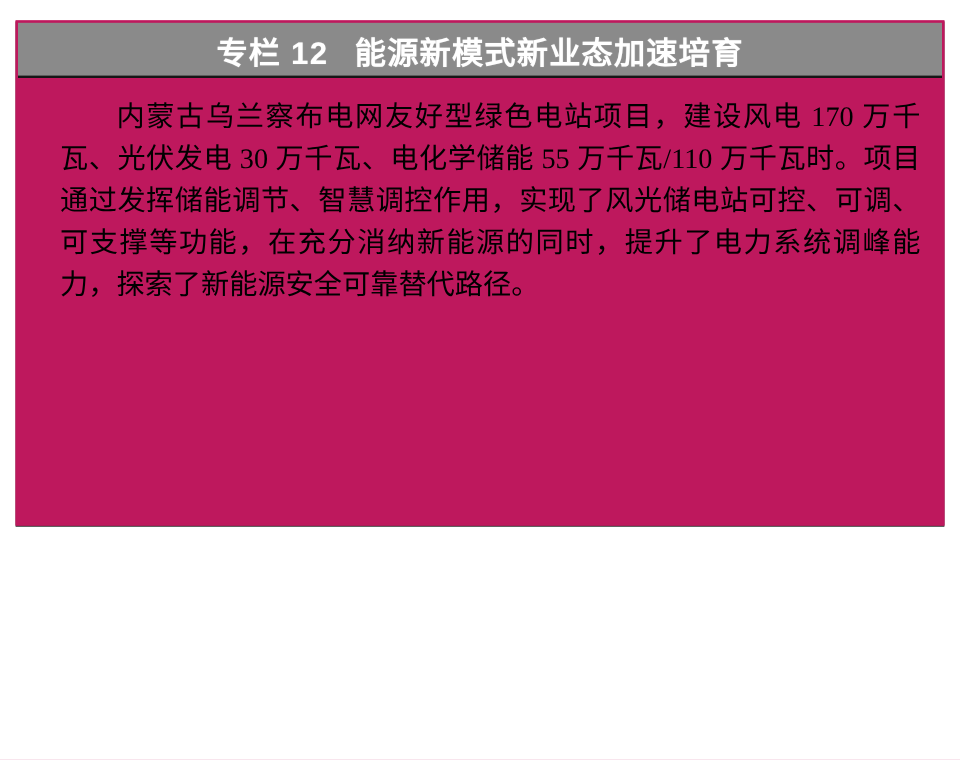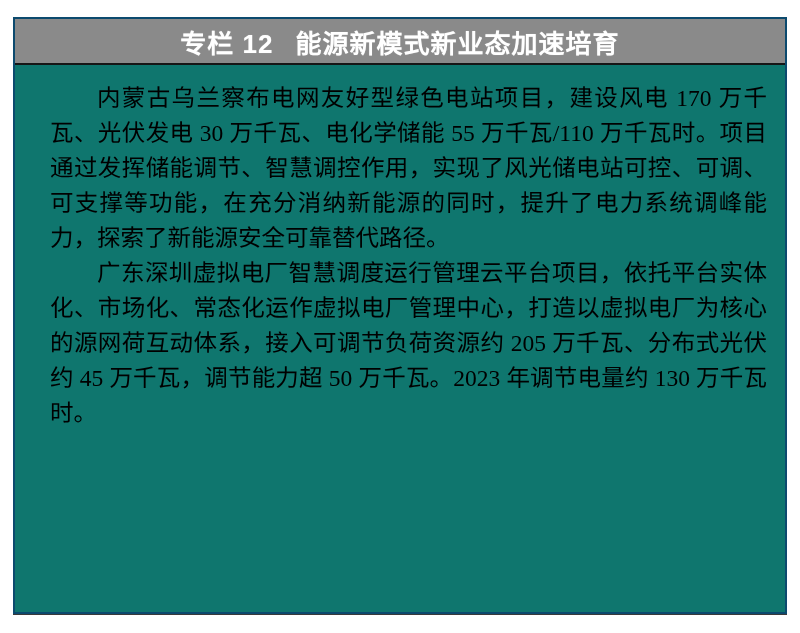--- a/index.html
+++ b/index.html
@@ -12,24 +12,24 @@
     width: 800px;
     height: 633px;
     background: #ffffff;
     overflow: hidden;
   }
   .panel {
     position: absolute;
     left: 13px;
     top: 17px;
     width: 774px;
-    height: 597px;
+    height: 421px;
     box-sizing: border-box;
-    border: 2px solid #0c4a6e;
-    background: #0f766e;
+    border: 2px solid #be185d;
+    background: #be185d;
     box-shadow: 0 1px 0 #3a3a3a;
   }
   .panel-header {
     box-sizing: border-box;
     height: 46px;
     background: #8a8a8a;
     border-bottom: 2px solid #161616;
     display: flex;
     align-items: center;
     justify-content: center;
@@ -61,16 +61,15 @@
 <body>
 
 <div class="page">
   <div class="panel">
     <div class="panel-header">
       <span class="header-label">专栏 12</span>
       <span class="header-title">能源新模式新业态加速培育</span>
     </div>
     <div class="panel-body">
       <p>内蒙古乌兰察布电网友好型绿色电站项目，建设风电 170 万千瓦、光伏发电 30 万千瓦、电化学储能 55 万千瓦/110 万千瓦时。项目通过发挥储能调节、智慧调控作用，实现了风光储电站可控、可调、可支撑等功能，在充分消纳新能源的同时，提升了电力系统调峰能力，探索了新能源安全可靠替代路径。</p>
-      <p>广东深圳虚拟电厂智慧调度运行管理云平台项目，依托平台实体化、市场化、常态化运作虚拟电厂管理中心，打造以虚拟电厂为核心的源网荷互动体系，接入可调节负荷资源约 205 万千瓦、分布式光伏约 45 万千瓦，调节能力超 50 万千瓦。2023 年调节电量约 130 万千瓦时。</p>
     </div>
   </div>
 </div>
 
 </body></html>

